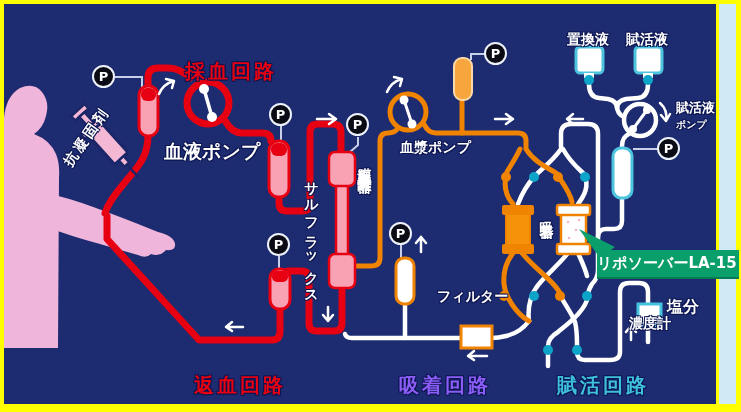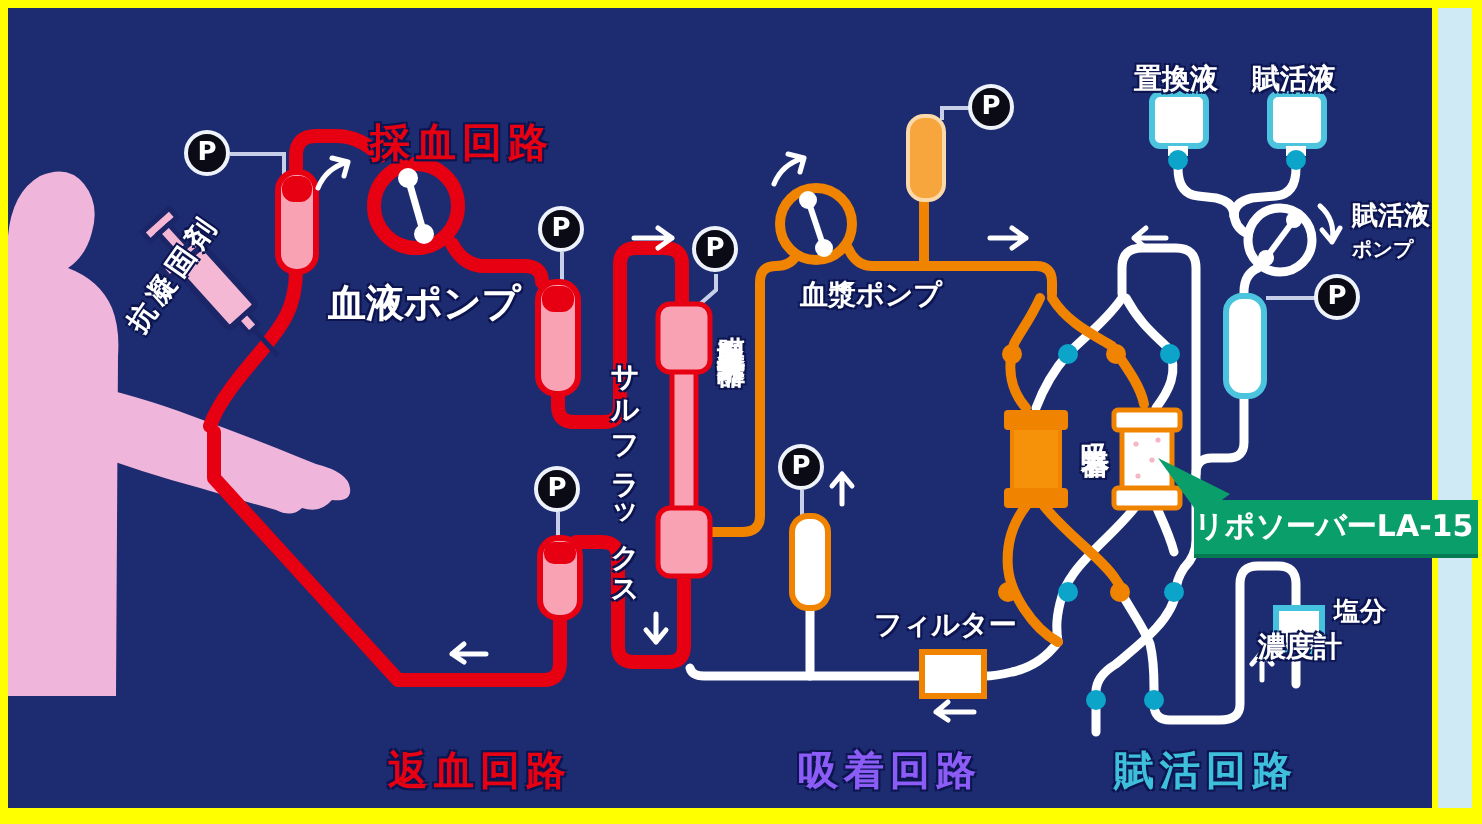--- a/index.html
+++ b/index.html
@@ -209,21 +209,21 @@
   <div class="lbl lbl-v" style="left:303px;top:172px;font-size:14px">サルフラックス</div>
   <div class="lbl lbl-v" style="left:356px;top:157px;font-size:14px">膜型血漿分離器</div>
   <div class="lbl lbl-v" style="left:538px;top:210px;font-size:14px">吸着器</div>
 
   <div class="lbl" style="left:567px;top:31px;font-size:14px">置換液</div>
   <div class="lbl" style="left:626px;top:31px;font-size:14px">賦活液</div>
 
   <div class="lbl" style="left:676px;top:99px;font-size:13px">賦活液</div>
   <div class="lbl" style="left:676px;top:118px;font-size:10px">ポンプ</div>
 
-  <div class="lbl" style="left:437px;top:304px;font-size:14px">フィルター</div>
-
-  <div class="lbl" style="left:667px;top:297px;font-size:13px">塩分</div>
+  <div class="lbl" style="left:437px;top:288px;font-size:14px">フィルター</div>
+
+  <div class="lbl" style="left:667px;top:297px;font-size:16px">塩分</div>
   <div class="lbl" style="left:629px;top:315px;font-size:14px">濃度計</div>
 
   <div class="banner">
     <span>リポソーバーLA-15</span>
   </div>
 </div>
 
 </body></html>

